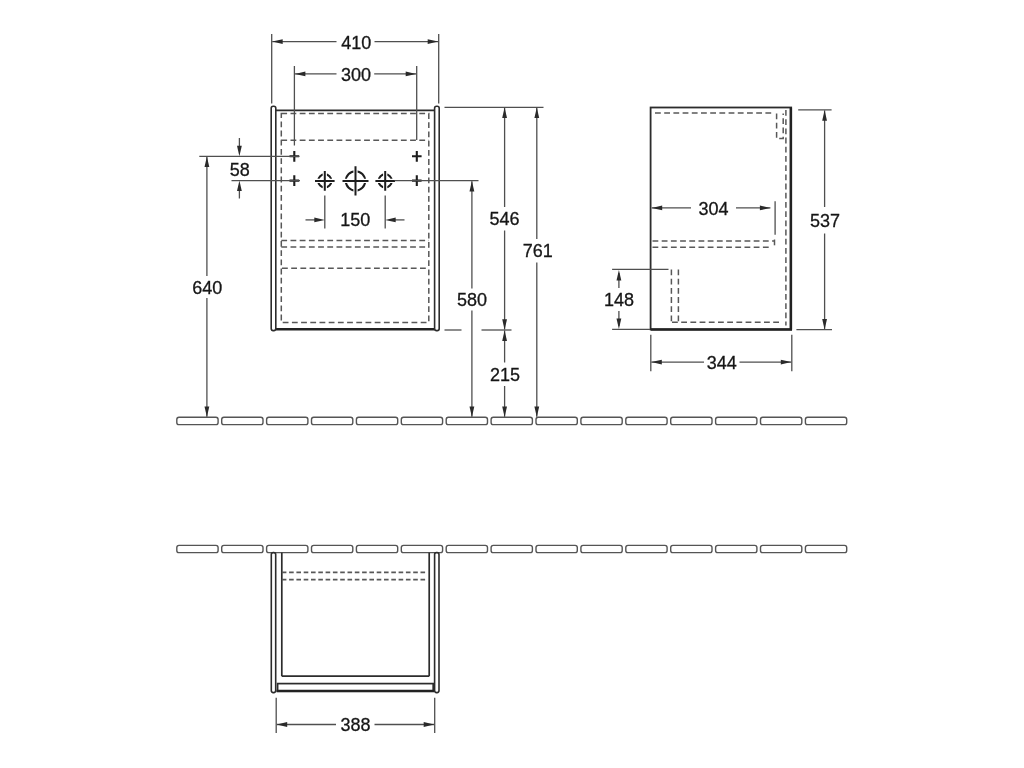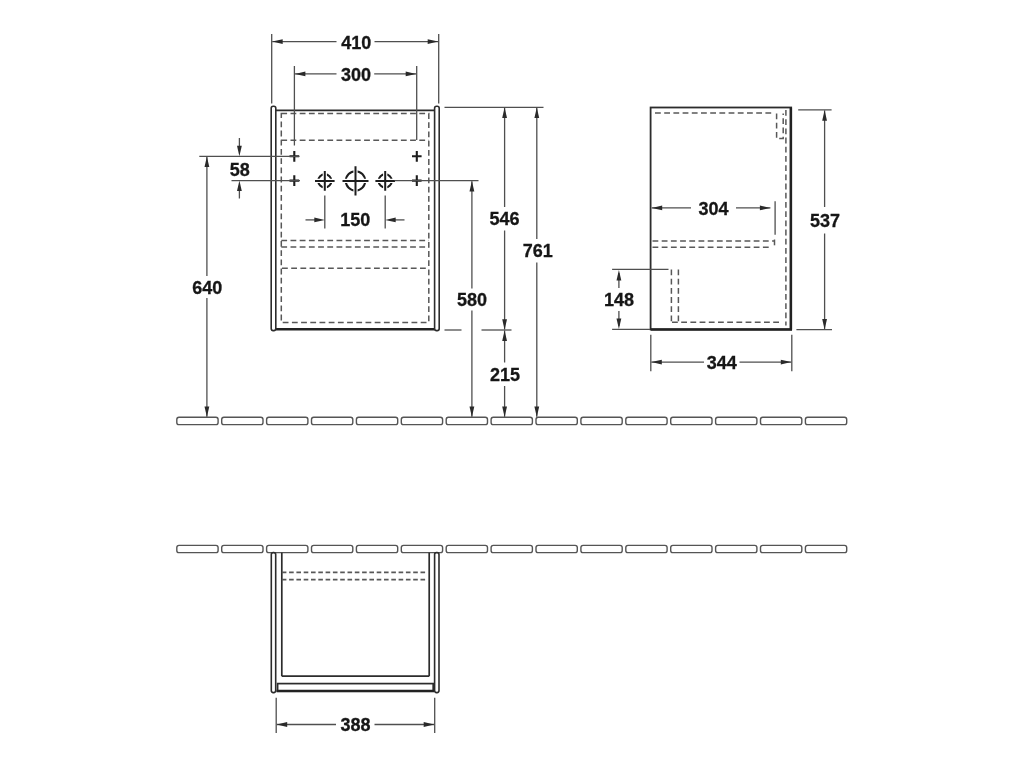--- a/index.html
+++ b/index.html
@@ -1,16 +1,16 @@
 <!DOCTYPE html>
 <html><head>
 <meta charset="utf-8">
 <style>
 html,body{margin:0;padding:0;background:#fff;}
-#page{width:1024px;height:768px;position:relative;background:#fff;overflow:hidden;font-weight:bold;}
+#page{width:1024px;height:768px;position:relative;background:#fff;overflow:hidden;}
 text{font-family:"Liberation Sans",sans-serif;font-size:18px;fill:#161616;stroke:#161616;stroke-width:0.3;}
 svg{filter:blur(0.33px);}
 text{opacity:0.999;}
 .ln{stroke:#4f4f4f;stroke-width:1.3;fill:none;}
 .solid{stroke:#2c2c2c;stroke-width:1.7;fill:none;}
 .thick{stroke:#222;stroke-width:2.5;fill:none;}
 .dash{stroke:#585858;stroke-width:1.5;fill:none;stroke-dasharray:5.8 3.4;}
 .dash2{stroke:#585858;stroke-width:1.8;fill:none;stroke-dasharray:4.6 2.7;}
 .arr{fill:#2a2a2a;stroke:none;}
 .panel{stroke:#2c2c2c;stroke-width:1.6;fill:#fff;}

